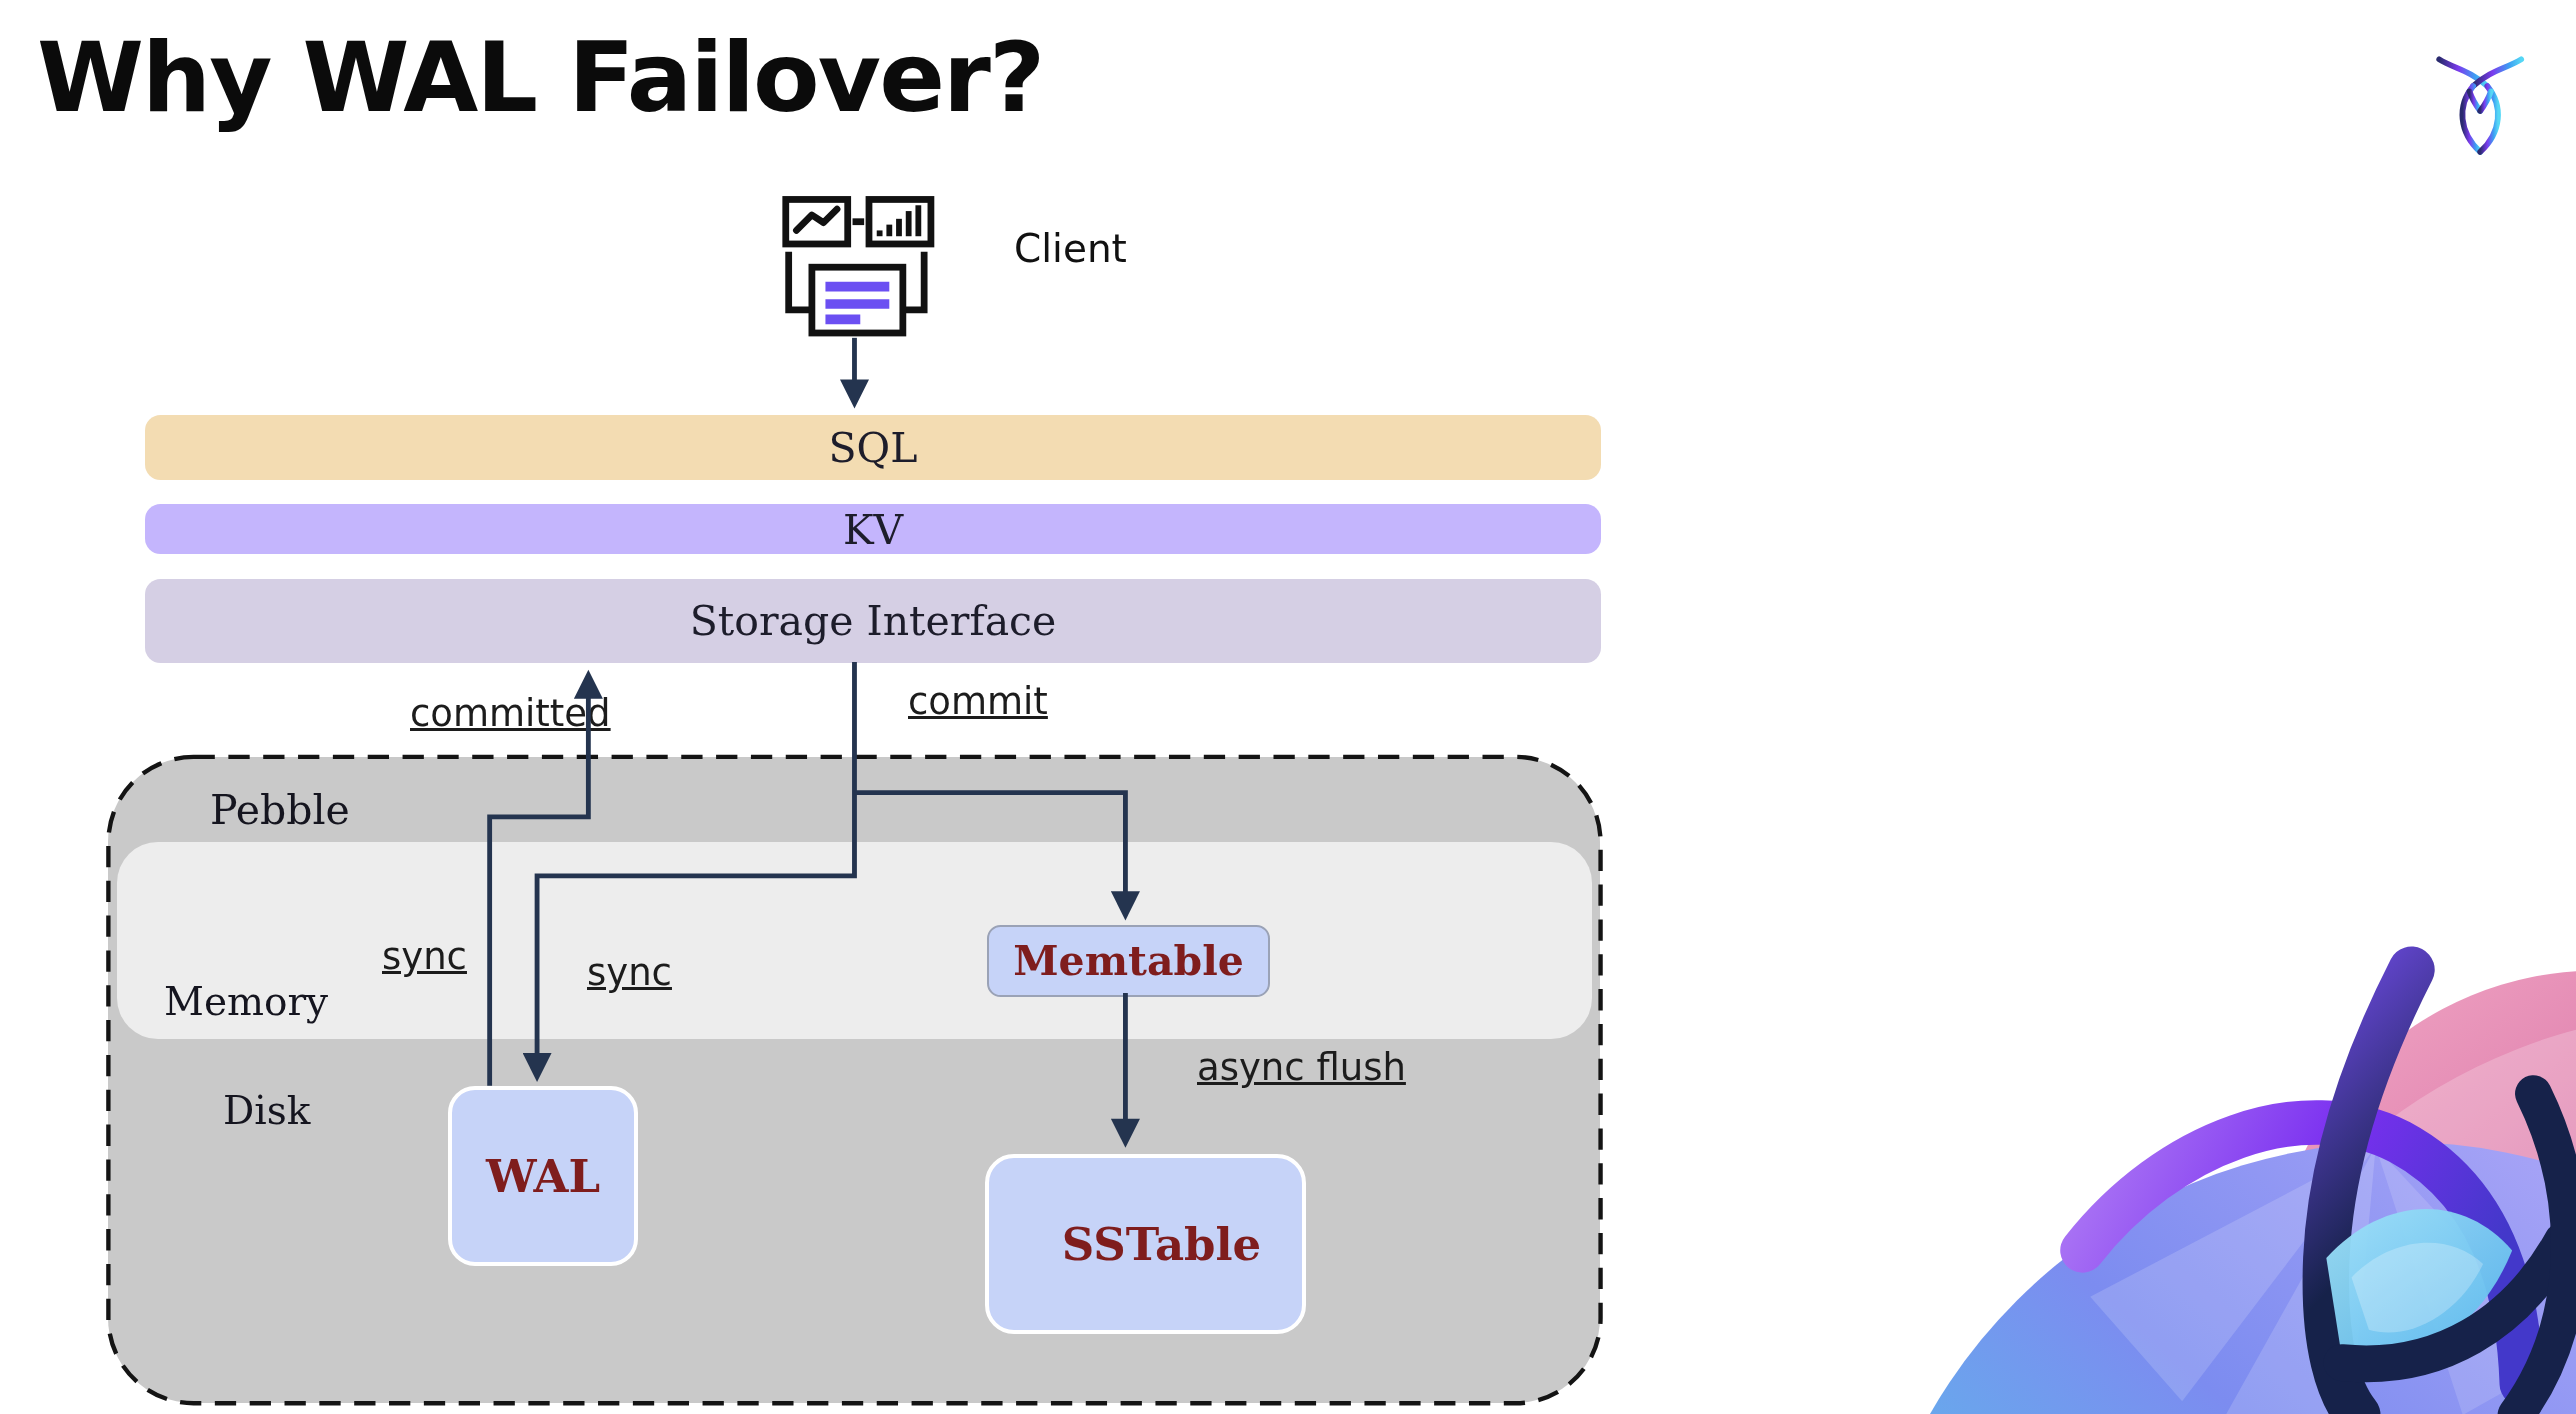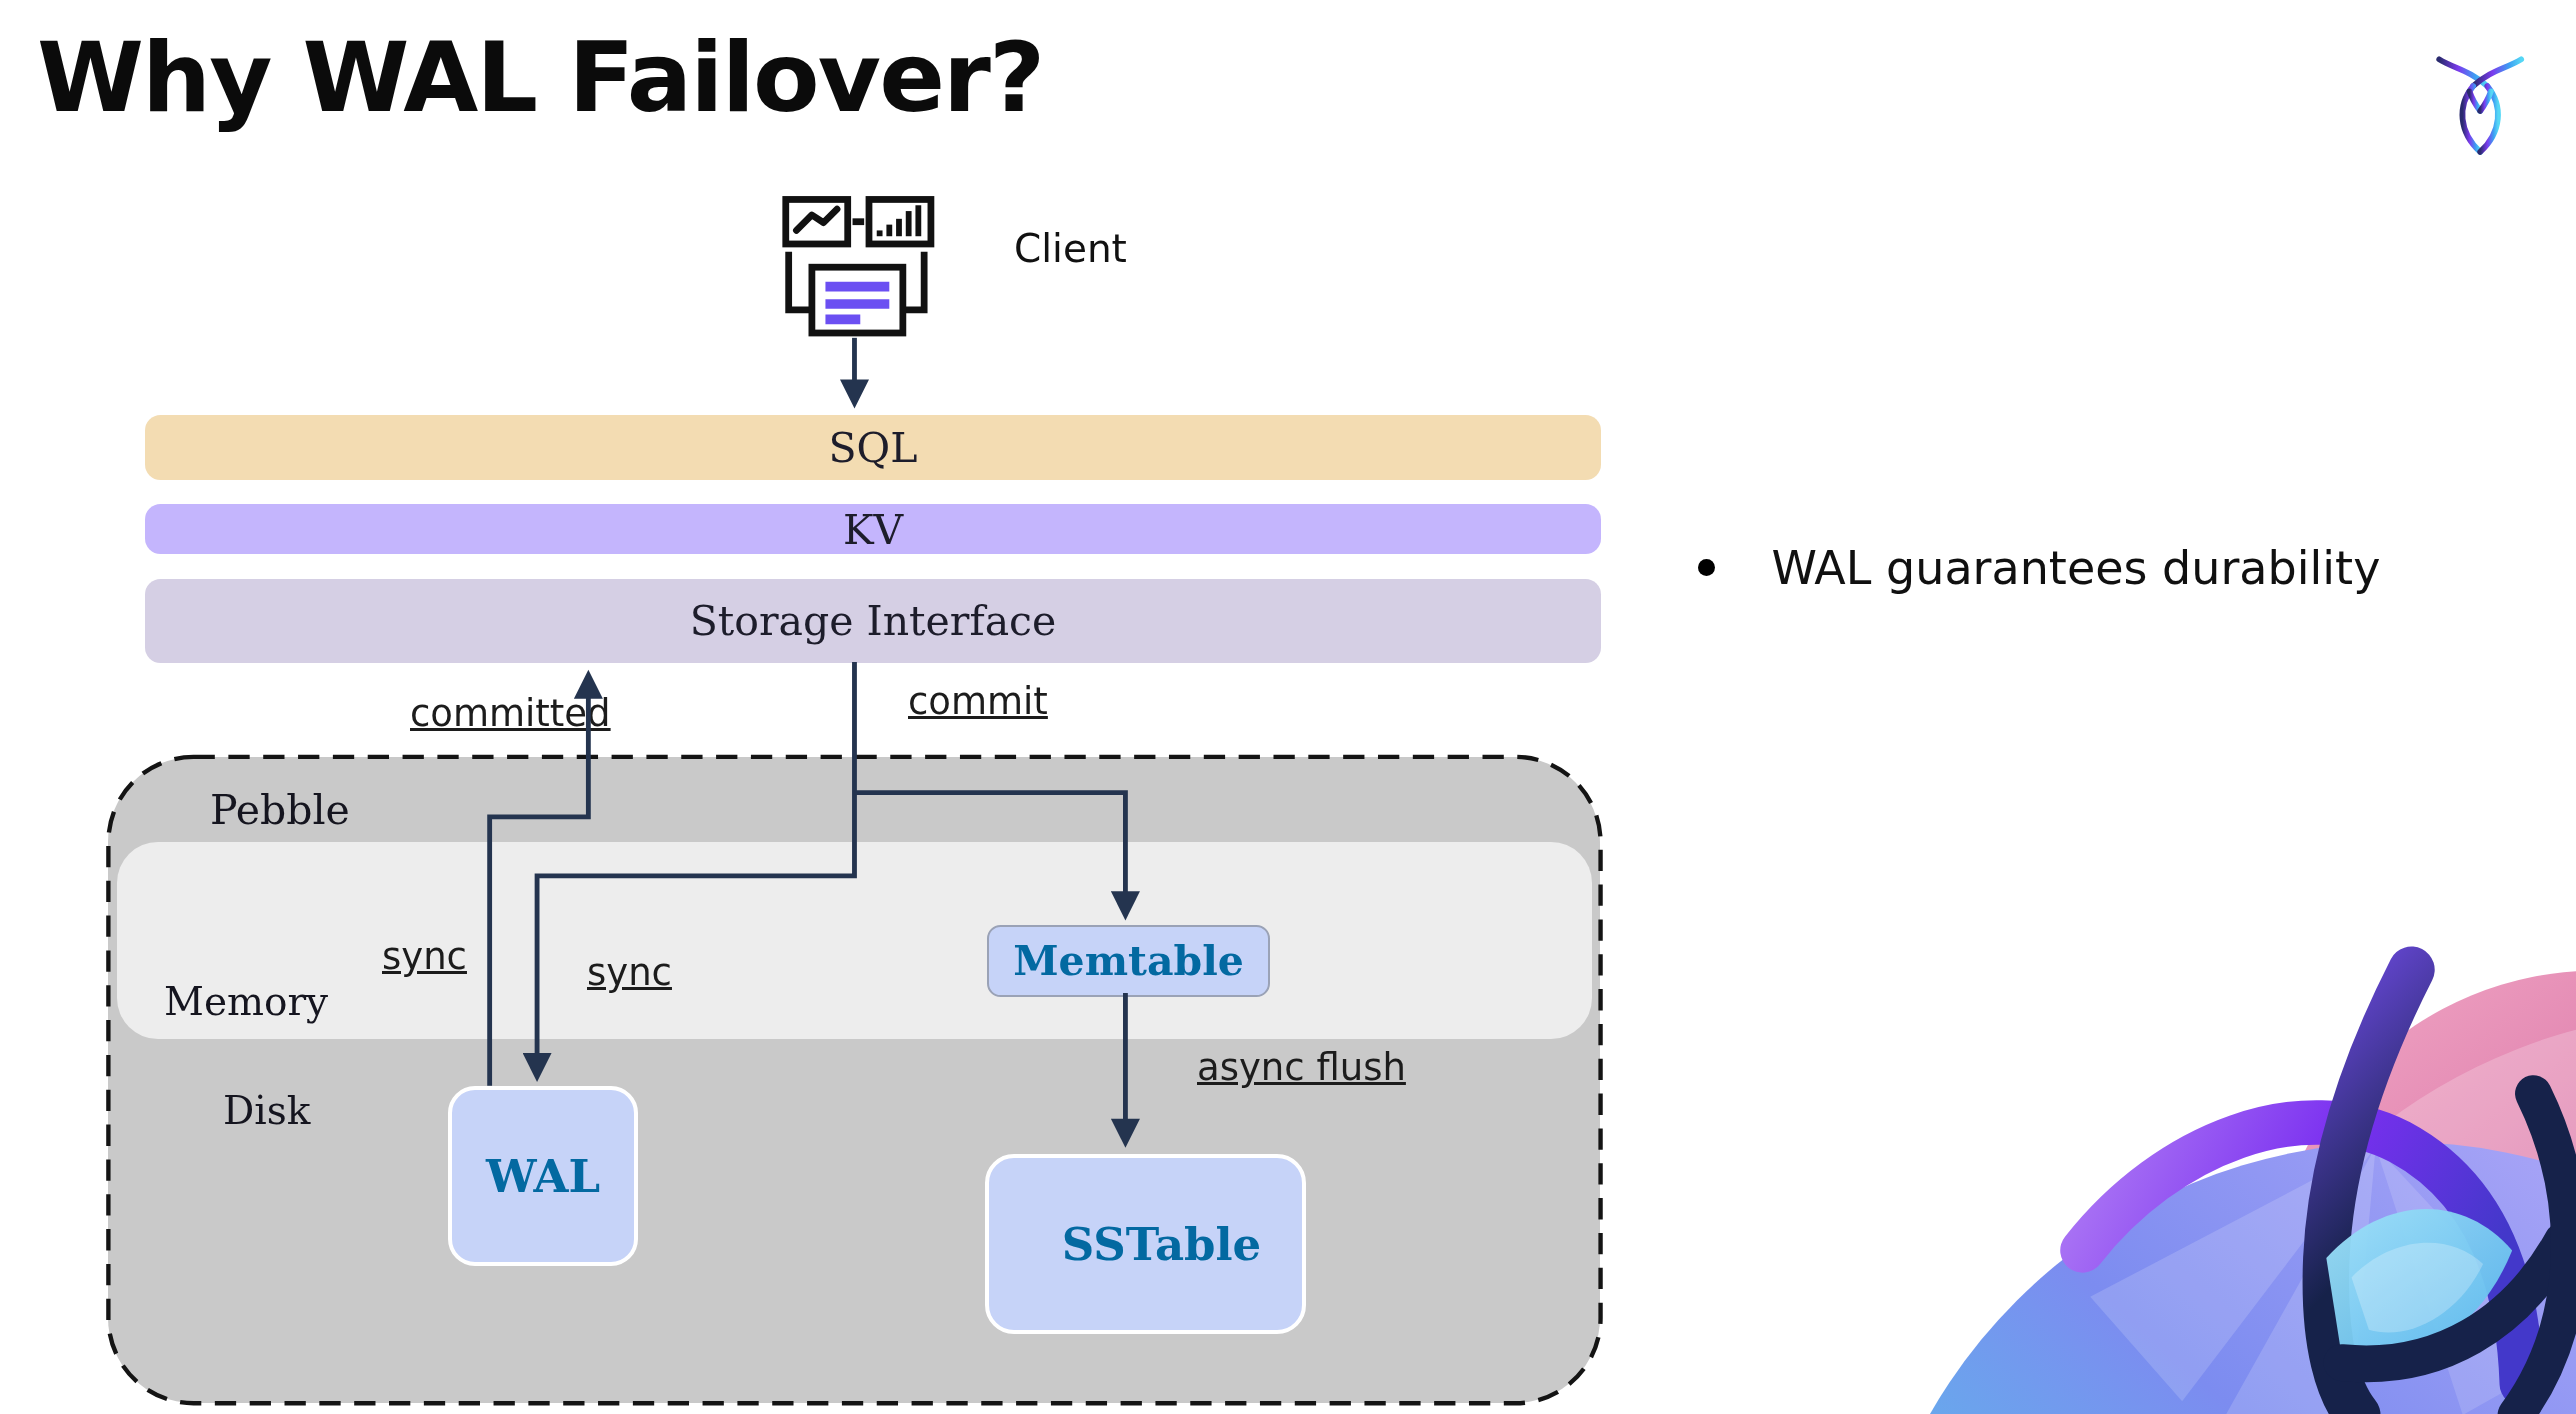--- a/index.html
+++ b/index.html
@@ -17,21 +17,21 @@
   .bar-sql{top:415px;height:65px;}
   .bar-kv{top:504px;height:50px;}
   .bar-storage{top:579px;height:84px;}
 
   
   .pebble{left:108px;top:757px;width:1492px;height:646px;border-radius:85px;z-index:2;}
   .memband{left:117px;top:842px;width:1475px;height:197px;border-radius:41px;z-index:2;}
 
   
   .node{display:flex;align-items:center;justify-content:center;z-index:3;
-        font-family:"DejaVu Serif","Liberation Serif",serif;font-weight:bold;color:#0369a1;}
+        font-family:"DejaVu Serif","Liberation Serif",serif;font-weight:bold;color:#7f1d1d;}
   .node-wal{left:448px;top:1086px;width:182px;height:172px;border-radius:27px;border:4.8px solid #ffffff;font-size:45px;}
   .node-memtable{left:987px;top:925px;width:279px;height:68px;border-radius:13.5px;border:2.9px solid #9aa2b6;font-size:41px;}
   .node-sstable{left:985px;top:1154px;width:281px;height:172px;border-radius:29px;border:4.8px solid #ffffff;font-size:45px;}
 
   
   .rlabel{font-family:"DejaVu Serif","Liberation Serif",serif;font-size:39px;color:#15151f;z-index:3;}
   
   .elabel{font-size:37px;color:#1c1c1c;z-index:3;text-decoration:underline;}
 
   .client-label{left:1014px;top:226px;font-size:39px;color:#111;z-index:3;}
@@ -122,24 +122,20 @@
 
   <div class="abs elabel" style="left:410px;top:692px;">committed</div>
   <div class="abs elabel" style="left:908px;top:680px;">commit</div>
   <div class="abs elabel" style="left:382px;top:935px;">sync</div>
   <div class="abs elabel" style="left:587px;top:951px;">sync</div>
   <div class="abs elabel" style="left:1197px;top:1046px;">async flush</div>
 
   <div class="abs client-label">Client</div>
 
   <div class="abs bullets">
-    <div class="bullet" style="margin-top:7.7px;">
-      <span class="dot"></span>
-      <span class="btext">WAL guarantees durability</span>
-    </div>
   </div>
 
   <svg class="overlay" width="2576" height="1415" viewBox="0 0 2662 1462">
     <defs>
       <marker id="arrow" viewBox="0 0 10 10" refX="2" refY="5" markerWidth="7" markerHeight="6" orient="auto">
         <path d="M0,0 L10,5 L0,10 z" fill="#24344f"></path>
       </marker>
       <linearGradient id="lgLogo" x1="0" y1="0" x2="1" y2="0">
         <stop offset="0" stop-color="#2a2a6e"></stop>
           <stop offset="0.4" stop-color="#7a3bee"></stop>

